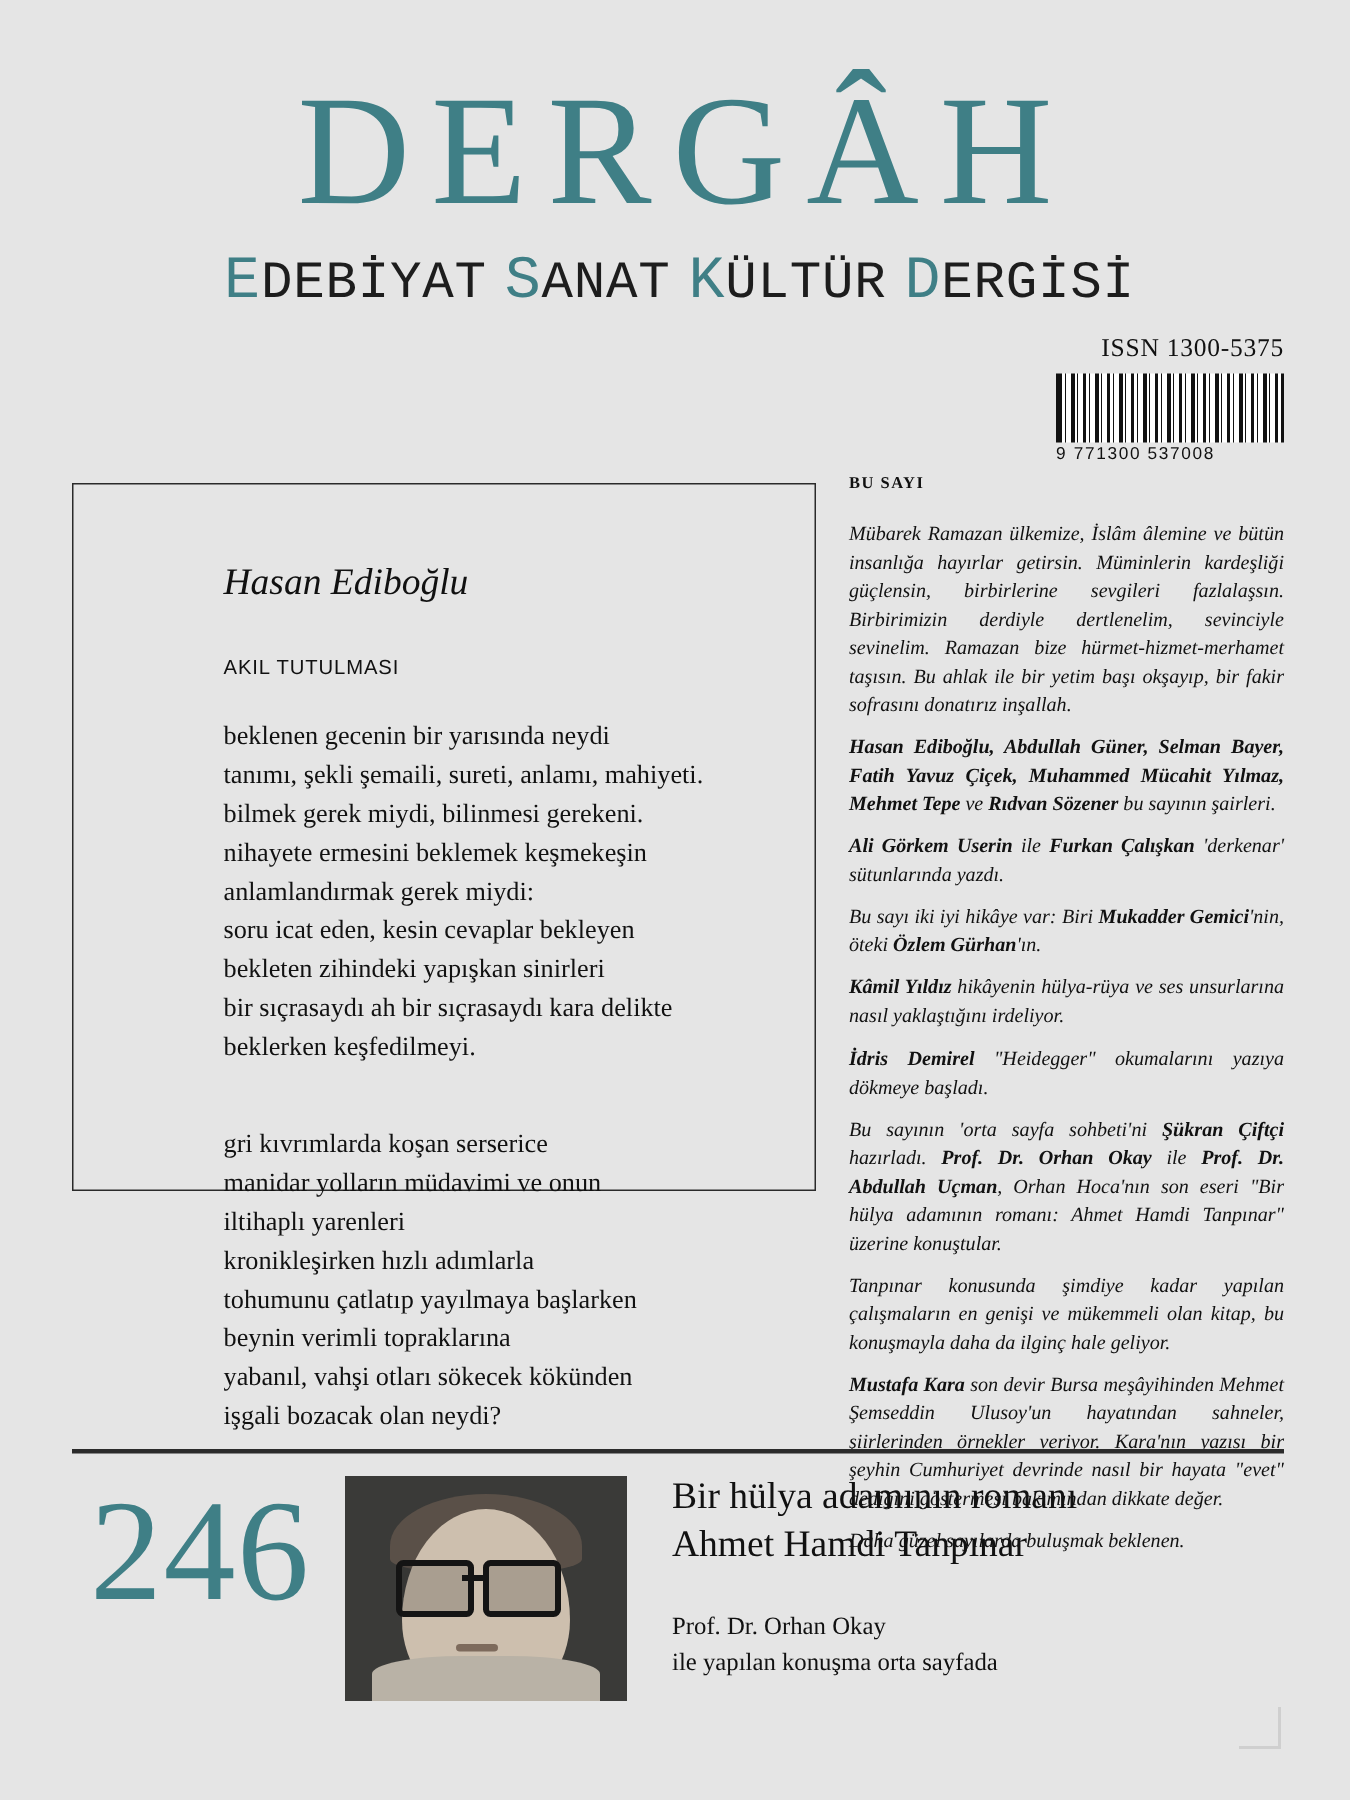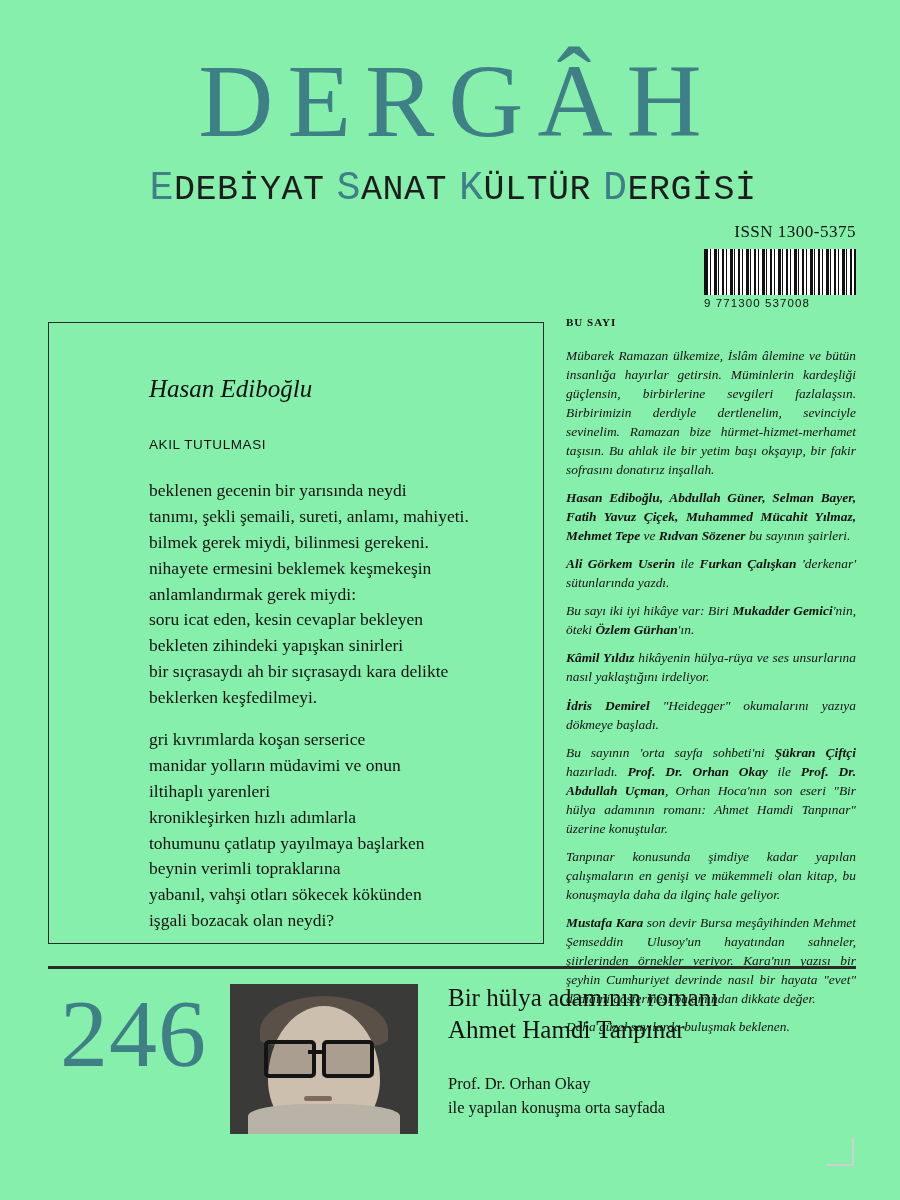--- a/index.html
+++ b/index.html
@@ -11,21 +11,21 @@
     width: 900px;
     height: 1200px;
     position: relative;
     font-family: "Liberation Serif", serif;
     color: #1a1a1a;
     overflow: hidden;
   }
   .page {
     position: absolute;
     inset: 0;
-    background: #86efac;
+    background: #e5e5e5;
   }
 
   
   .masthead {
     position: absolute;
     top: 52px;
     left: 0;
     right: 0;
     text-align: center;
   }
@@ -95,21 +95,21 @@
     top: 322px;
     left: 48px;
     right: 44px;
     height: 630px;
   }
   .poem-box {
     position: absolute;
     left: 0;
     top: 0;
     width: 496px;
-    height: 622px;
+    height: 472px;
     border: 1px solid #2a2a2a;
     box-sizing: border-box;
   }
   .poem-inner {
     padding: 52px 30px 0 100px;
   }
   .poet-name {
     font-family: "Liberation Serif", serif;
     font-style: italic;
     font-size: 25px;
@@ -122,21 +122,21 @@
     letter-spacing: 0.6px;
     color: #111;
     margin-bottom: 26px;
   }
   .poem-stanza {
     font-family: "Liberation Serif", serif;
     font-size: 17.5px;
     line-height: 1.48;
     color: #111;
   }
-  .poem-stanza + .poem-stanza { margin-top: 16px; }
+  .poem-stanza + .poem-stanza { margin-top: 39px; }
   .poem-line { white-space: pre-wrap; }
 
   
   .side-col {
     position: absolute;
     right: 0;
     top: -6px;
     width: 290px;
   }
   .side-head {

